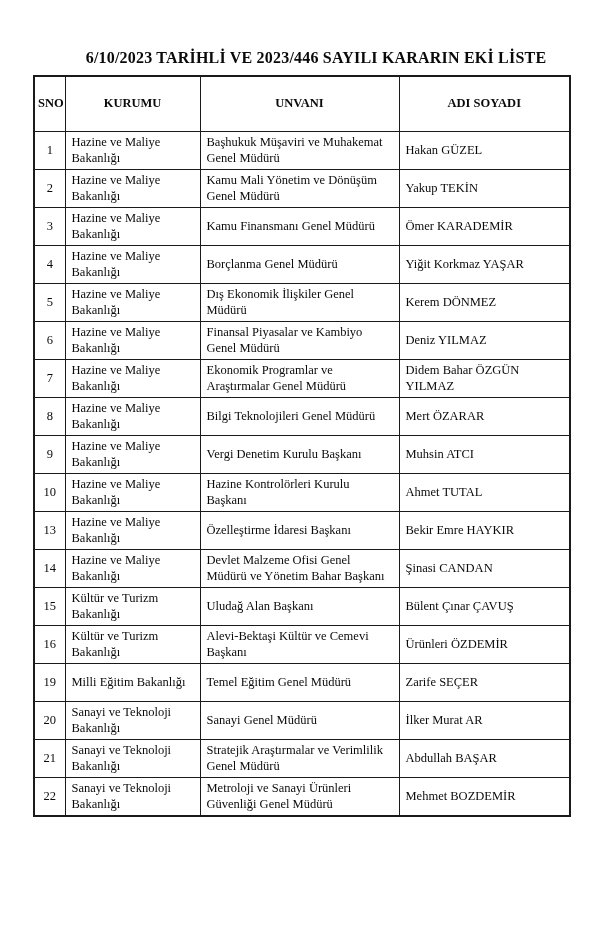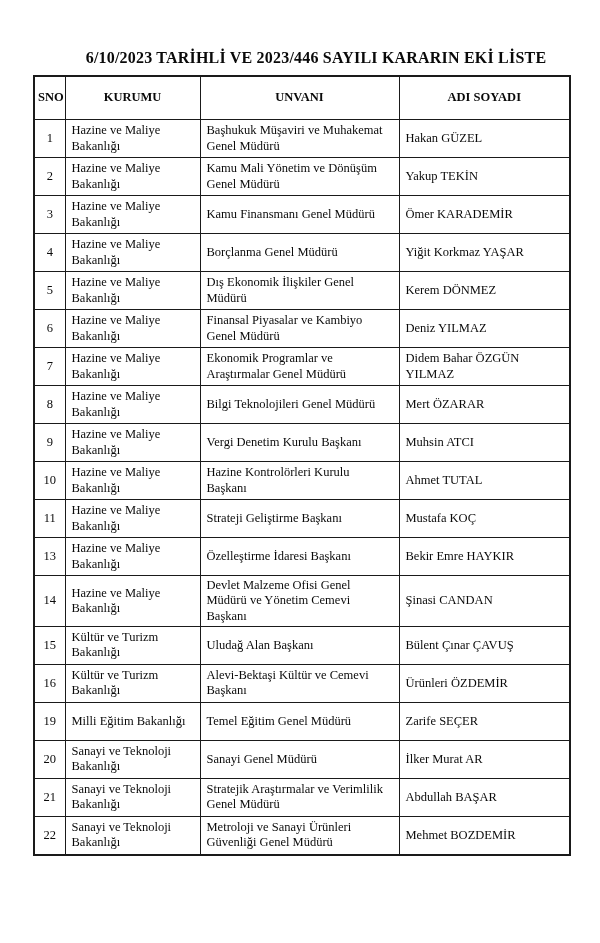--- a/index.html
+++ b/index.html
@@ -41,21 +41,21 @@
     border: 1px solid #1a1a1a;
     font-size: 12.5px;
     line-height: 1.22;
     vertical-align: middle;
     overflow: hidden;
   }
   .officials thead th {
     height: 38px;
     font-weight: bold;
     text-align: center;
-    padding: 2px 3px;
+    padding: 8px 3px;
   }
   .officials tbody td {
     height: 33px;
     padding: 2px 6px;
     text-align: left;
   }
   .officials td.c-sno {
     text-align: center;
     padding: 2px 2px;
   }
@@ -140,35 +140,29 @@
     <td class="c-unvani">Vergi Denetim Kurulu Başkanı</td>
     <td class="c-adi">Muhsin ATCI</td>
   </tr>
         <tr>
     <td class="c-sno">10</td>
     <td class="c-kurumu">Hazine ve Maliye Bakanlığı</td>
     <td class="c-unvani">Hazine Kontrolörleri Kurulu Başkanı</td>
     <td class="c-adi">Ahmet TUTAL</td>
   </tr>
         <tr>
-    <td class="c-sno">11</td>
-    <td class="c-kurumu">Hazine ve Maliye Bakanlığı</td>
-    <td class="c-unvani">Strateji Geliştirme Başkanı</td>
-    <td class="c-adi">Mustafa KOÇ</td>
-  </tr>
-        <tr>
     <td class="c-sno">13</td>
     <td class="c-kurumu">Hazine ve Maliye Bakanlığı</td>
     <td class="c-unvani">Özelleştirme İdaresi Başkanı</td>
     <td class="c-adi">Bekir Emre HAYKIR</td>
   </tr>
         <tr>
     <td class="c-sno">14</td>
     <td class="c-kurumu">Hazine ve Maliye Bakanlığı</td>
-    <td class="c-unvani">Devlet Malzeme Ofisi Genel Müdürü ve Yönetim Cemevi Başkanı</td>
+    <td class="c-unvani">Devlet Malzeme Ofisi Genel Müdürü ve Yönetim Bahar Başkanı</td>
     <td class="c-adi">Şinasi CANDAN</td>
   </tr>
         <tr>
     <td class="c-sno">15</td>
     <td class="c-kurumu">Kültür ve Turizm Bakanlığı</td>
     <td class="c-unvani">Uludağ Alan Başkanı</td>
     <td class="c-adi">Bülent Çınar ÇAVUŞ</td>
   </tr>
         <tr>
     <td class="c-sno">16</td>

